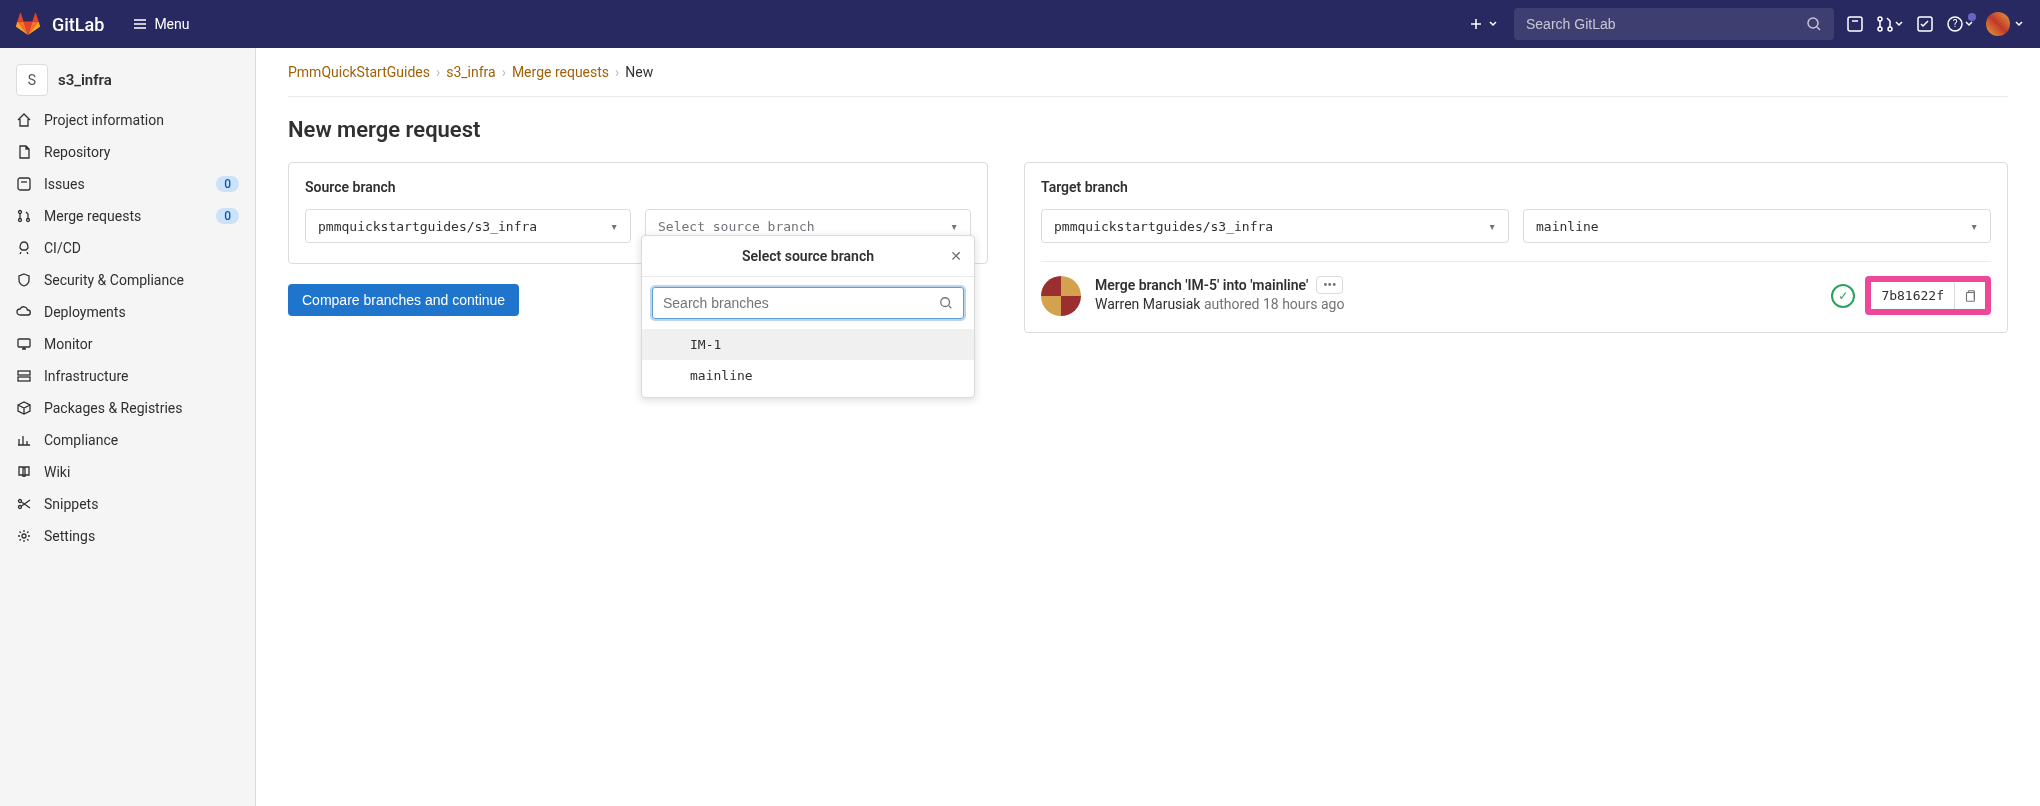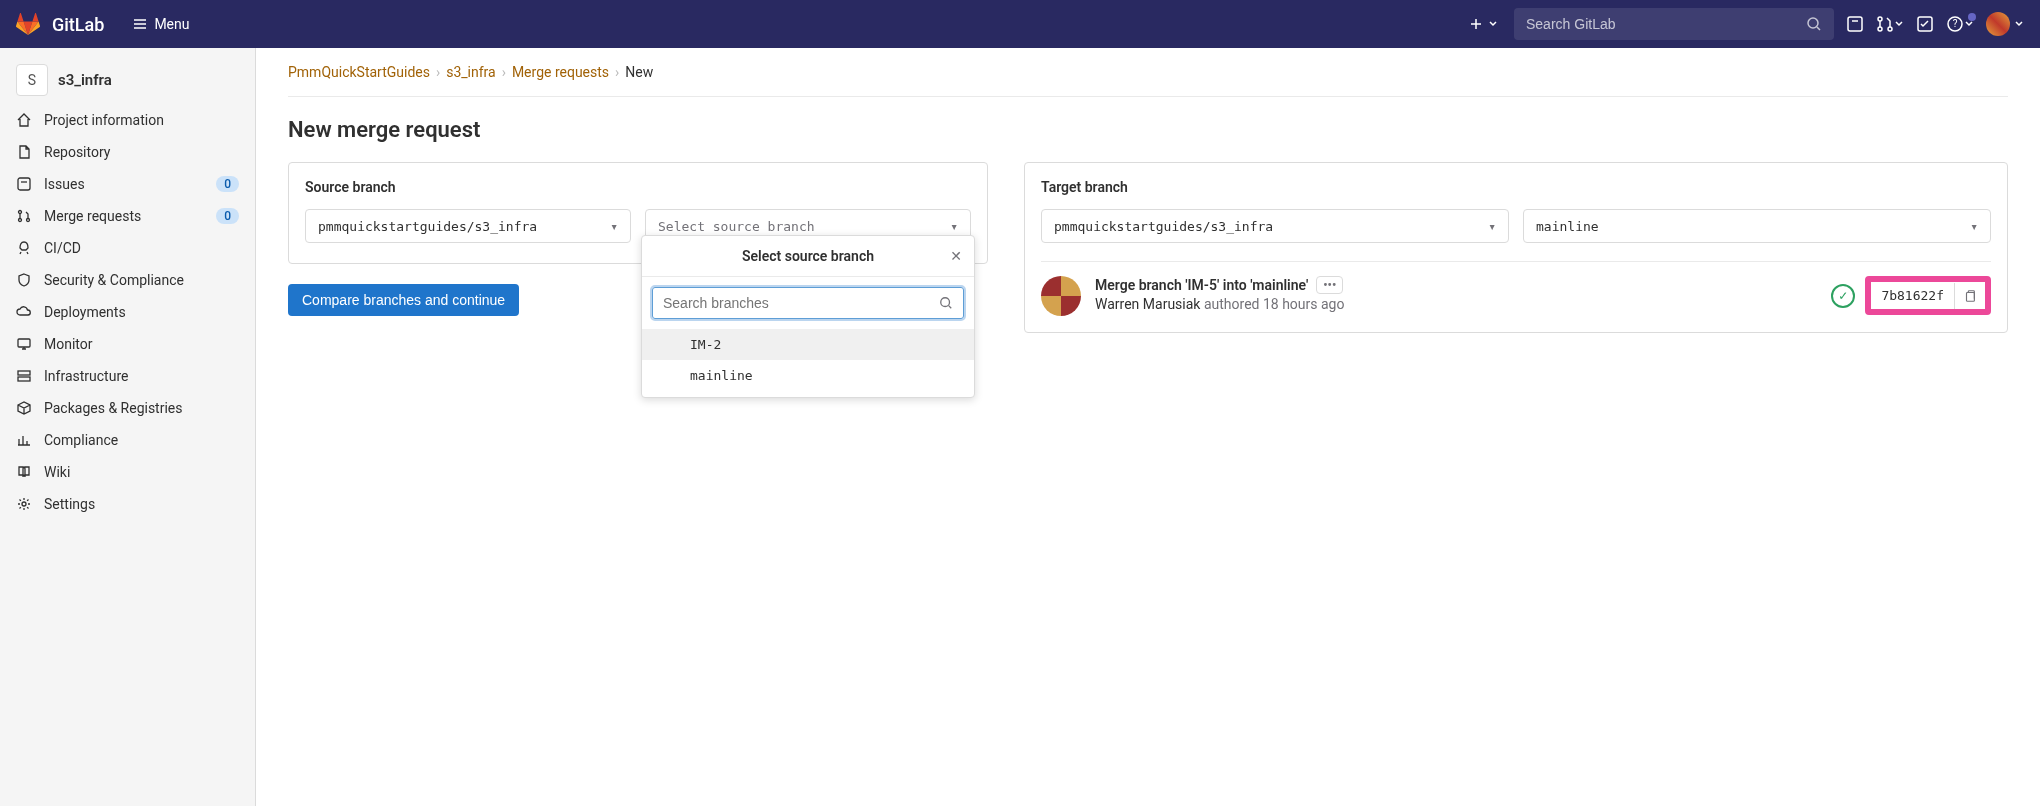--- a/index.html
+++ b/index.html
@@ -269,20 +269,30 @@
       <span class="icon">
           <svg width="16" height="16" viewBox="0 0 16 16">
             <path stroke="#303030" stroke-width="1.3" fill="none" d="M3 3h4a2 2 0 012 2v8a2 2 0 00-2-2H3zM13 3H9a2 2 0 00-2 2v8a2 2 0 012-2h4z"></path>
           </svg>
         </span>
       <span class="label">Wiki</span>
     </div>
     <div class="nav-item">
       <span class="icon">
           <svg width="16" height="16" viewBox="0 0 16 16">
+            <circle cx="4" cy="5" r="1.5" stroke="#303030" stroke-width="1.3" fill="none"></circle>
+            <circle cx="4" cy="11" r="1.5" stroke="#303030" stroke-width="1.3" fill="none"></circle>
+            <path stroke="#303030" stroke-width="1.3" d="M5.5 6L14 12M5.5 10L14 4"></path>
+          </svg>
+        </span>
+      <span class="label">Snippets</span>
+    </div>
+    <div class="nav-item">
+      <span class="icon">
+          <svg width="16" height="16" viewBox="0 0 16 16">
             <circle cx="8" cy="8" r="2" stroke="#303030" stroke-width="1.3" fill="none"></circle>
             <path stroke="#303030" stroke-width="1.3" fill="none" d="M8 2v2M8 12v2M2 8h2M12 8h2M3.5 3.5l1.4 1.4M11.1 11.1l1.4 1.4M3.5 12.5l1.4-1.4M11.1 4.9l1.4-1.4"></path>
           </svg>
         </span>
       <span class="label">Settings</span>
     </div>
   </div>
 
   <div class="main">
     <div class="breadcrumb">
@@ -322,21 +332,21 @@
                 <input placeholder="Search branches" style="">
                 <span class="search-icon">
                     <svg width="14" height="14" viewBox="0 0 16 16">
                       <circle cx="7" cy="7" r="5" stroke="#737278" stroke-width="1.5" fill="none"></circle>
                       <path stroke="#737278" stroke-width="1.5" d="M11 11l3 3"></path>
                     </svg>
                   </span>
               </div>
             </div>
             <div class="dropdown-list">
-              <div class="dropdown-item highlighted">IM-2</div>
+              <div class="dropdown-item highlighted">IM-1</div>
               <div class="dropdown-item">mainline</div>
             </div>
           </div>
         </div>
         <button class="primary-btn">Compare branches and continue</button>
       </div>
 
       <div class="branch-card target">
         <div class="branch-label">Target branch</div>
         <div class="select-row">

